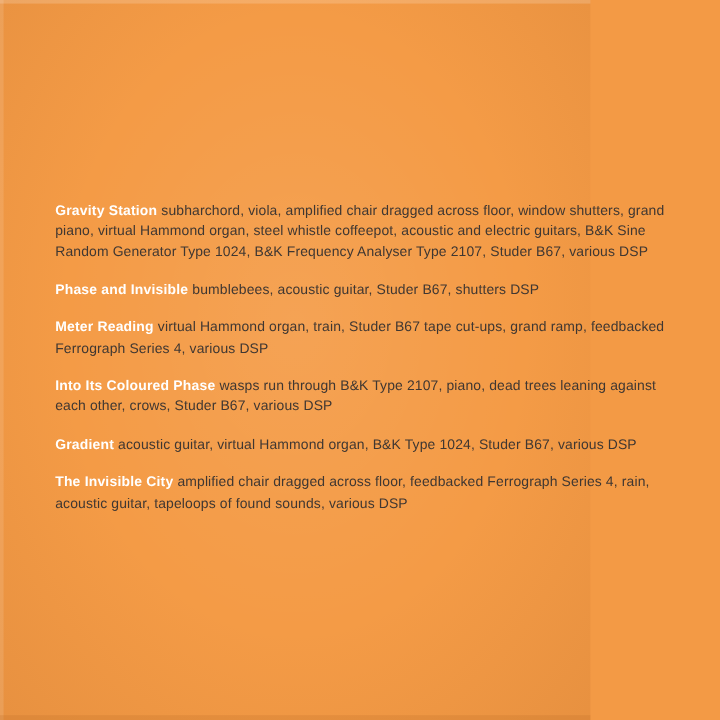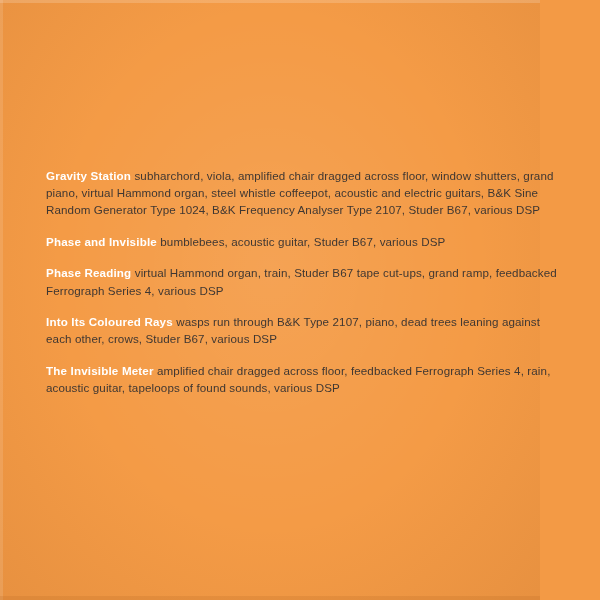--- a/index.html
+++ b/index.html
@@ -11,21 +11,20 @@
     height: 600px;
     background: #f39a45;
     font-family: "Liberation Sans", sans-serif;
     overflow: hidden;
   }
   #page {
     position: relative;
     width: 492px;
     height: 600px;
     background: #f49b46;
-    padding-left: 48px;
   }
   
   #page::before {
     content: "";
     position: absolute;
     inset: 0;
     background:
       radial-gradient(ellipse at 50% 45%, rgba(255,255,255,0.08) 0%, rgba(255,255,255,0.0) 55%, rgba(120,55,10,0.10) 100%);
     pointer-events: none;
   }
@@ -79,32 +78,35 @@
   <div id="edge-left"></div>
   <div id="edge-bottom"></div>
 
   <div id="credits">
 
     <p class="track">
       <span class="title">Gravity Station</span><span class="instruments"> <span>subharchord, viola, amplified chair dragged across floor, window shutters, grand piano, virtual Hammond organ, steel whistle coffeepot, acoustic and electric guitars, B&amp;K Sine Random Generator Type 1024, B&amp;K Frequency Analyser Type 2107, Studer B67, various DSP</span></span>
     </p>
 
     <p class="track">
-      <span class="title">Phase and Invisible</span><span class="instruments"> <span>bumblebees, acoustic guitar, Studer B67, various DSP</span></span>
+      <span class="title">Phase and Invisible</span><span class="instruments"> <span>bumblebees, acoustic guitar, Studer B67, shutters DSP</span></span>
     </p>
 
 
 
     <p class="track">
-      <span class="title">Phase Reading</span><span class="instruments"> <span>virtual Hammond organ, train, Studer B67 tape cut-ups, grand ramp, feedbacked Ferrograph Series 4, various DSP</span></span>
+      <span class="title">Meter Reading</span><span class="instruments"> <span>virtual Hammond organ, train, Studer B67 tape cut-ups, grand ramp, feedbacked Ferrograph Series 4, various DSP</span></span>
     </p>
 
     <p class="track">
-      <span class="title">Into Its Coloured Rays</span><span class="instruments"> <span>wasps run through B&amp;K Type 2107, piano, dead trees leaning against each other, crows, Studer B67, various DSP</span></span>
+      <span class="title">Into Its Coloured Phase</span><span class="instruments"> <span>wasps run through B&amp;K Type 2107, piano, dead trees leaning against each other, crows, Studer B67, various DSP</span></span>
     </p>
 
+    <p class="track">
+      <span class="title">Gradient</span><span class="instruments"> <span>acoustic guitar, virtual Hammond organ, B&amp;K Type 1024, Studer B67, various DSP</span></span>
+    </p>
 
     <p class="track">
-      <span class="title">The Invisible Meter</span><span class="instruments"> <span>amplified chair dragged across floor, feedbacked Ferrograph Series 4, rain, acoustic guitar, tapeloops of found sounds, various DSP</span></span>
+      <span class="title">The Invisible City</span><span class="instruments"> <span>amplified chair dragged across floor, feedbacked Ferrograph Series 4, rain, acoustic guitar, tapeloops of found sounds, various DSP</span></span>
     </p>
 
   </div>
 </div>
 
 </body></html>

